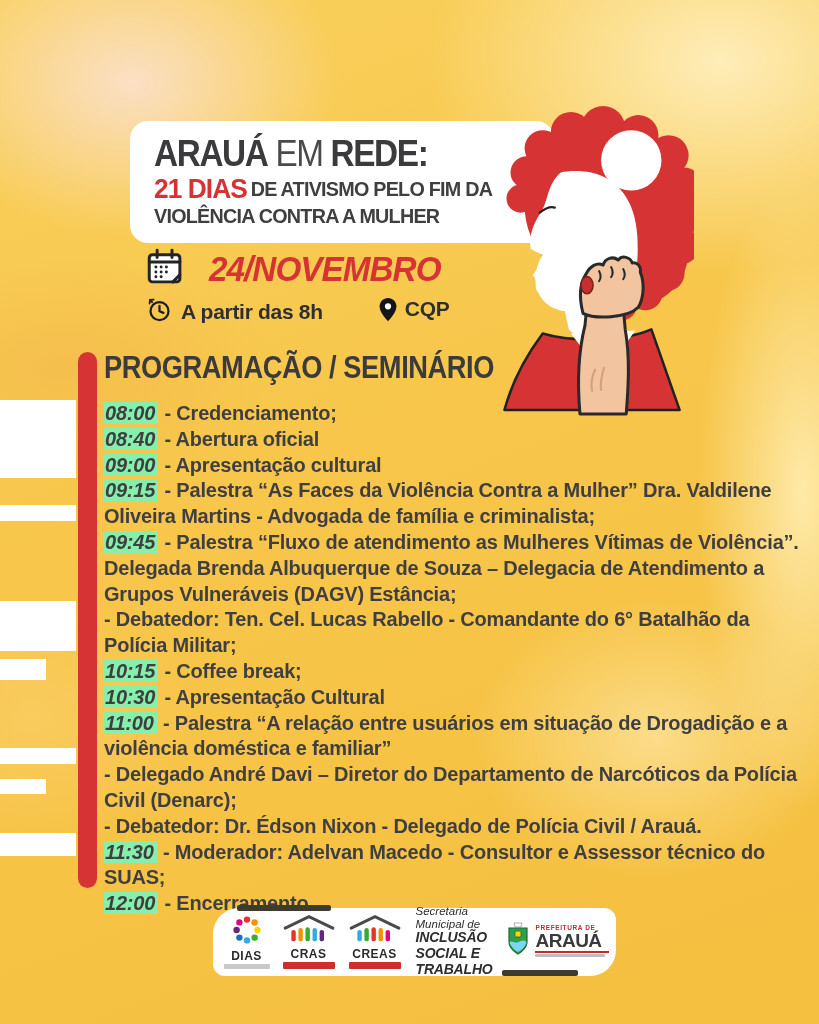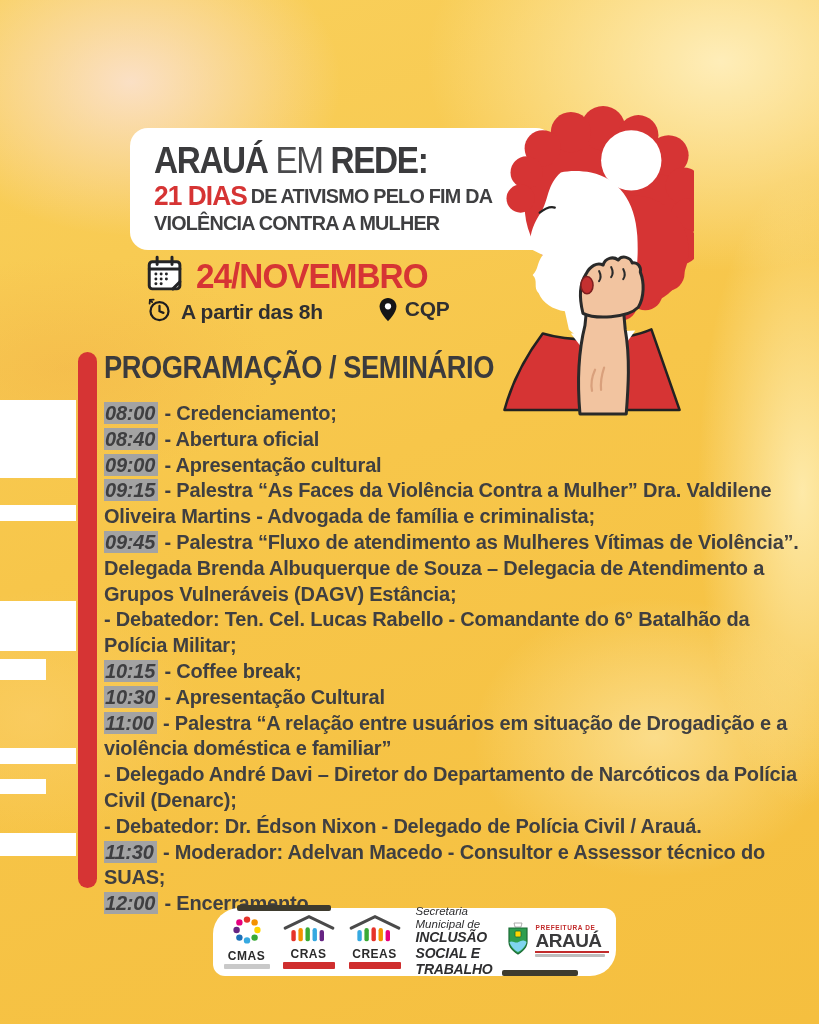--- a/index.html
+++ b/index.html
@@ -23,48 +23,48 @@
   .deco-bar.d1{top:400px;height:78px;width:76px;}
   .deco-bar.d2{top:505px;height:16px;width:76px;}
   .deco-bar.d3{top:601px;height:50px;width:76px;}
   .deco-bar.d4{top:659px;height:21px;width:46px;}
   .deco-bar.d5{top:748px;height:16px;width:76px;}
   .deco-bar.d6{top:779px;height:15px;width:46px;}
   .deco-bar.d7{top:833px;height:23px;width:76px;}
   .red-rail{position:absolute;left:78px;top:352px;width:19px;height:536px;border-radius:10px;background:var(--red);z-index:2;}
 
   .title-card{
-    position:absolute;left:130px;top:128px;width:424px;height:122px;background:#fff;
+    position:absolute;left:130px;top:121px;width:424px;height:122px;background:#fff;
     border-radius:18px;padding:14px 16px 0 24px;z-index:3;
   }
   .t-line1{font-size:37px;font-weight:bold;letter-spacing:-1.5px;color:#3b3b3d;
     display:inline-block;transform:scaleX(.9);transform-origin:left;white-space:nowrap;line-height:1.05;}
   .t-line1 .light{font-weight:normal;color:#4a4a4c;}
   .t-line2{font-size:21px;font-weight:bold;letter-spacing:-0.8px;line-height:1.08;
     display:inline-block;transform:scaleX(.94);transform-origin:left;white-space:nowrap;}
   .t-line2 .big-red{color:var(--red);font-size:28px;letter-spacing:-1px;vertical-align:-2px;margin-right:4px;}
   .t-line3{font-size:21px;font-weight:bold;letter-spacing:-0.8px;line-height:1.15;
     display:inline-block;transform:scaleX(.94);transform-origin:left;white-space:nowrap;}
 
-  .date-row{position:absolute;left:144px;top:253px;display:flex;align-items:center;gap:10px;z-index:3;}
+  .date-row{position:absolute;left:144px;top:246px;display:flex;align-items:center;gap:23px;z-index:3;font-style:italic;}
   .date-row .date-text{font-size:35px;font-weight:bold;color:var(--red);letter-spacing:-1px;
     display:inline-block;transform:scaleX(.95);transform-origin:left;}
   .info-row{position:absolute;left:146px;top:296px;display:flex;align-items:center;gap:8px;z-index:3;}
   .info-row .txt{font-size:21px;font-weight:bold;color:#2f2f31;letter-spacing:-0.3px;}
   .info-row .loc-group{display:flex;gap:6px;margin-left:46px;}
 
   .woman{position:absolute;left:482px;top:100px;z-index:4;}
 
   .section-heading{position:absolute;left:104px;top:350px;z-index:3;
     font-size:31px;font-weight:bold;color:#3b3b3d;letter-spacing:-0.5px;
     transform:scaleX(.88);transform-origin:left;white-space:nowrap;}
 
   .schedule{position:absolute;left:104px;top:401px;width:706px;z-index:3;}
   .schedule p.sched{font-size:20px;font-weight:bold;line-height:25.8px;color:#3f3f41;letter-spacing:-0.2px;}
-  .schedule .time{font-style:italic;background:#a3a3a3;padding:0 3px 0 1px;margin-right:1px;}
+  .schedule .time{font-style:italic;background:#86efac;padding:0 3px 0 1px;margin-right:1px;}
 
   .footer-band{position:absolute;left:213px;top:908px;width:403px;height:68px;background:#fff;
     border-radius:26px 12px 26px 12px;z-index:5;display:flex;align-items:center;justify-content:center;gap:12px;
     padding:4px 10px 6px 14px;}
   .footer-topbar{position:absolute;left:237px;top:905px;width:94px;height:6px;background:#3e3b2e;border-radius:2px;z-index:6;}
   .footer-botbar{position:absolute;left:502px;top:970px;width:76px;height:6px;background:#3e3b2e;border-radius:2px;z-index:6;}
 
   .logo-block{display:flex;flex-direction:column;align-items:center;line-height:1;}
   .logo-label{font-size:12px;font-weight:bold;color:#2b2b2b;letter-spacing:0.5px;margin-top:1px;}
   .logo-sub{width:46px;height:5px;background:#c9c9c9;border-radius:1px;margin-top:2px;}
@@ -213,21 +213,21 @@
           <circle cx="29.5" cy="10.5" r="4" fill="#f39200"></circle>
           <circle cx="33" cy="20" r="4" fill="#ffd500"></circle>
           <circle cx="29.5" cy="29.5" r="4" fill="#3aaa35"></circle>
           <circle cx="20" cy="33" r="4" fill="#36a9e1"></circle>
           <circle cx="10.5" cy="29.5" r="4" fill="#1d71b8"></circle>
           <circle cx="7" cy="20" r="4" fill="#662483"></circle>
           <circle cx="10.5" cy="10.5" r="4" fill="#e6007e"></circle>
         </g>
       </svg>
     </span>
-    <span class="logo-label">CMAS</span>
+    <span class="logo-label">DIAS</span>
     <span class="logo-sub"></span>
   </div>
 
   <div class="logo-block">
     <span>
       <svg width="54" height="30" viewBox="0 0 60 34">
         <path d="M3 16 L30 3 L57 16" stroke="#4a4a4a" stroke-width="3.5" fill="none" stroke-linecap="round"></path>
         <g>
           <rect x="10" y="18" width="5" height="13" rx="2.5" fill="#e6332a"></rect>
           <rect x="18" y="16" width="5" height="15" rx="2.5" fill="#f39200"></rect>

